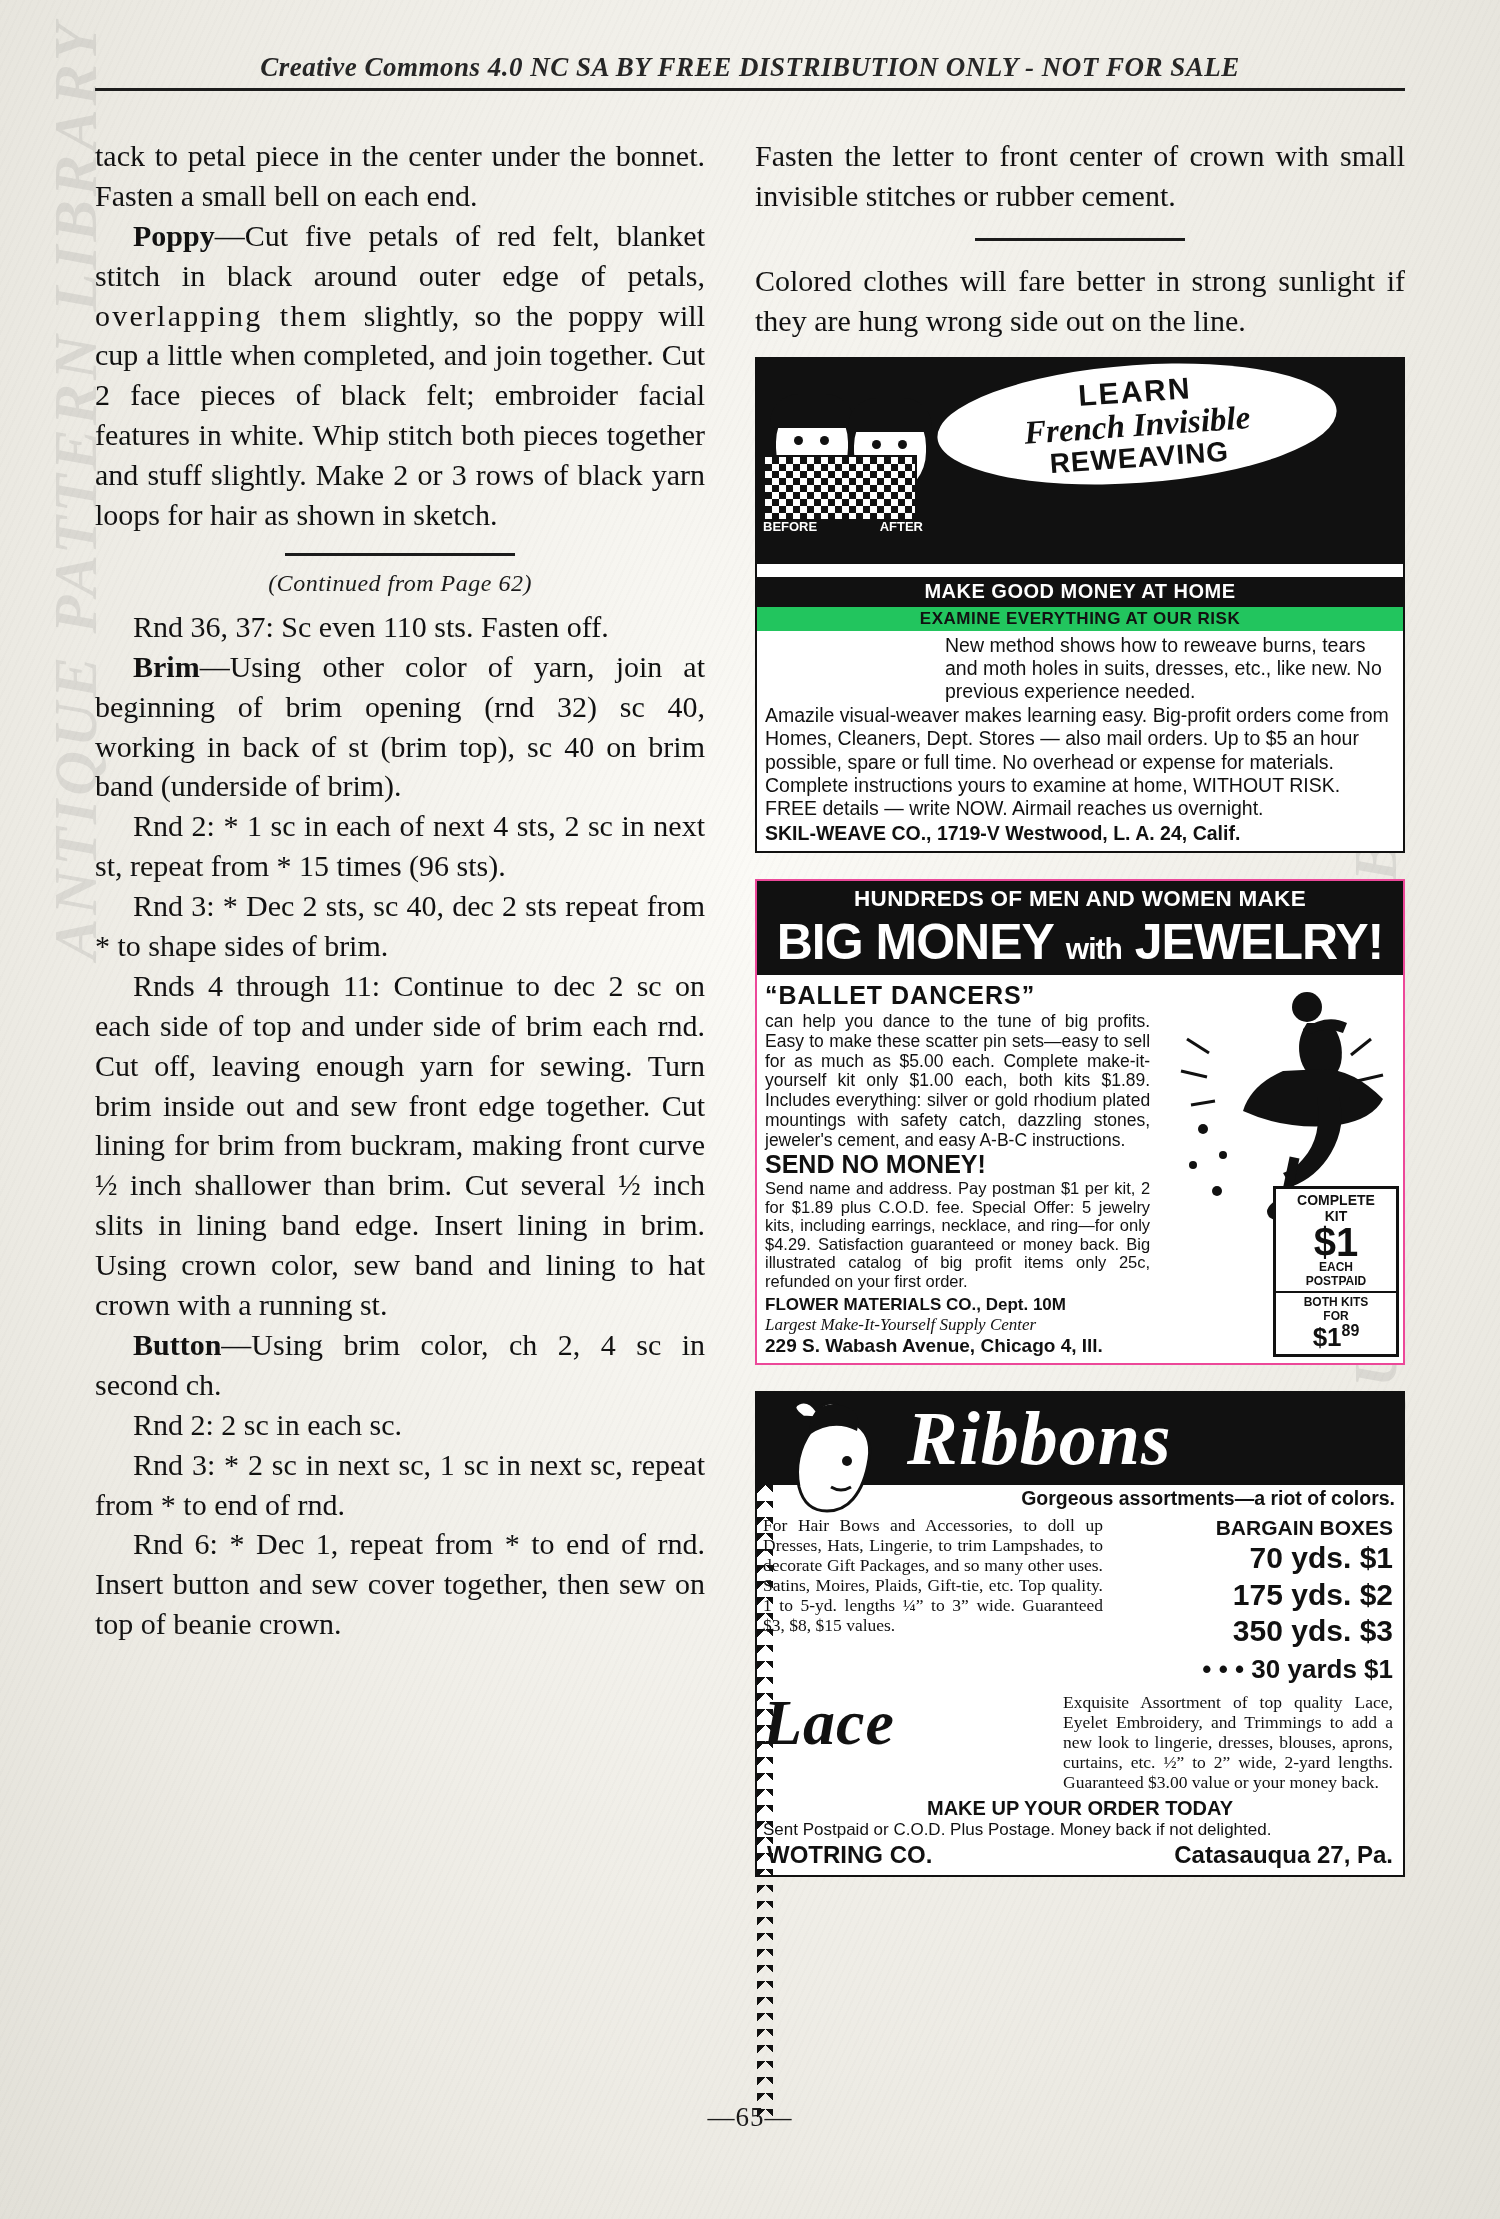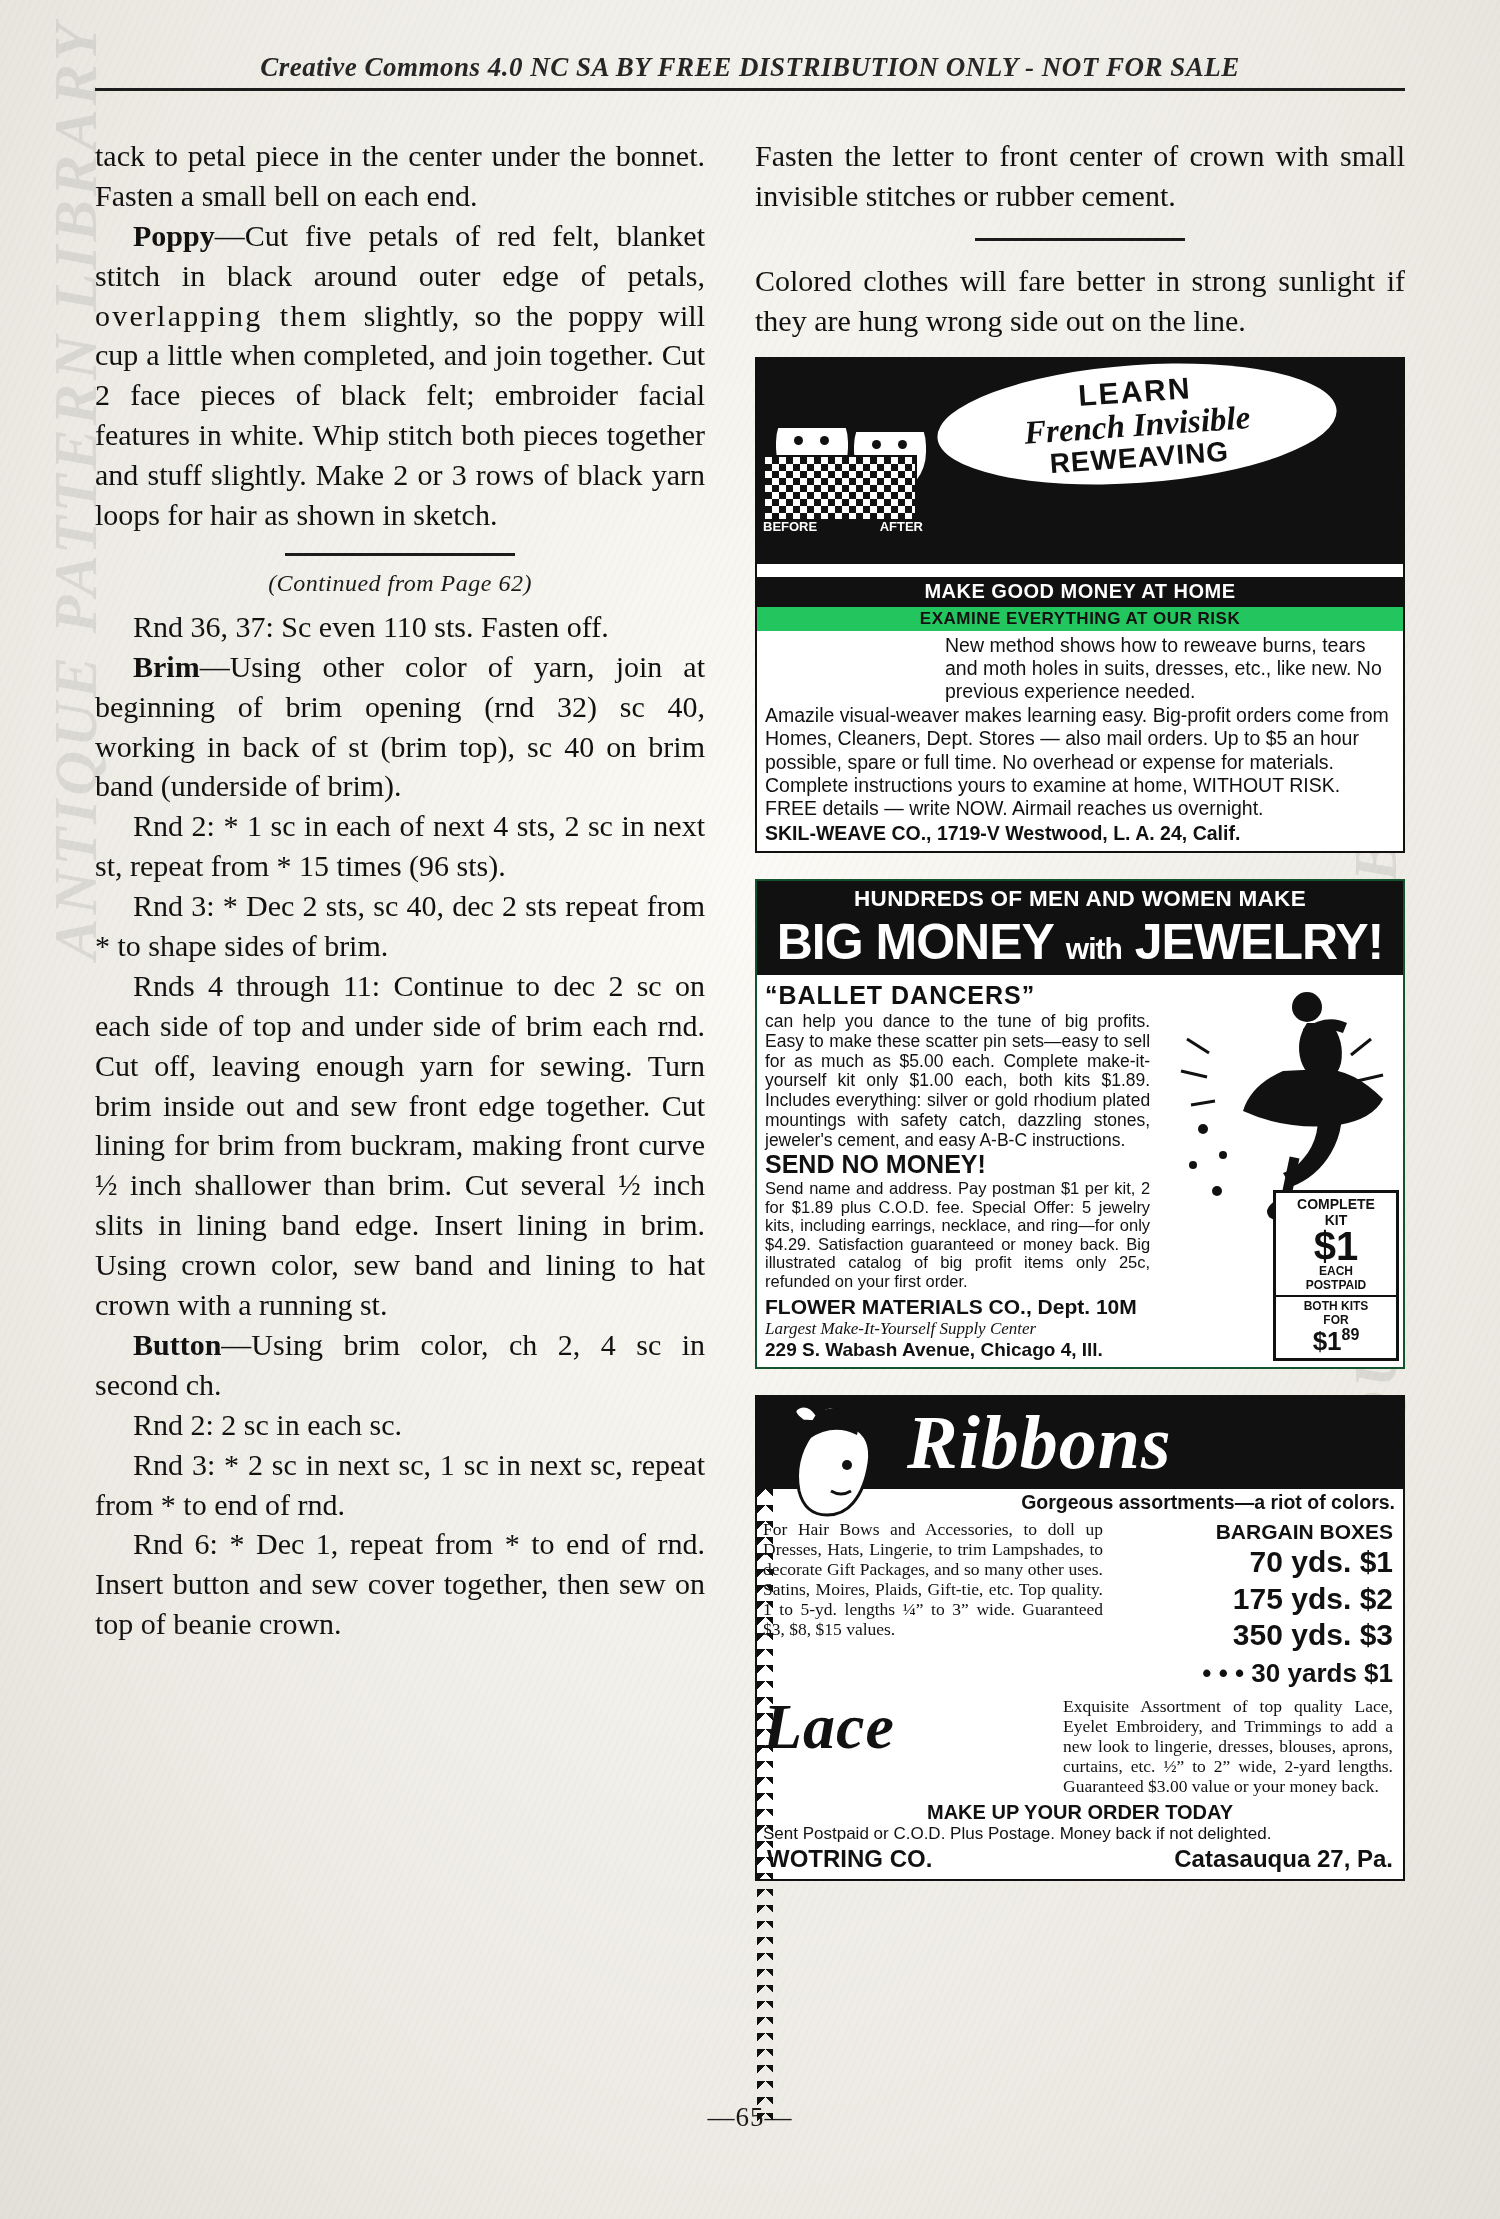--- a/index.html
+++ b/index.html
@@ -147,21 +147,21 @@
   }
   .ad1 .copy{
     font-family:"Liberation Sans",sans-serif;font-size:19.5px;line-height:1.2;
     padding:3px 8px 6px 8px;text-align:left;
   }
   .ad1 .copy .ind{display:block;margin-left:180px;}
   .ad1 .copy b{font-weight:bold;}
   .ad1 .blkwrap{position:relative;}
 
   
-  .ad2{margin-top:26px;border:2px solid #14532d;background:#fff;}
+  .ad2{margin-top:26px;border:2px solid #ec4899;background:#fff;}
   .ad2 .hdr1{
     background:#111;color:#fff;font-family:"Liberation Sans",sans-serif;font-weight:bold;
     font-size:22.5px;text-align:center;padding:5px 0;letter-spacing:0.3px;
   }
   .ad2 .hdr2{
     background:#111;color:#fff;text-align:center;padding:0 0 8px 0;
     font-family:"Liberation Sans",sans-serif;font-weight:bold;
     font-size:50px;letter-spacing:-1px;line-height:1;
   }
   .ad2 .hdr2 .sm{font-size:30px;}
@@ -174,21 +174,21 @@
   }
   .ad2 .p{
     font-family:"Liberation Sans",sans-serif;font-size:17.5px;line-height:1.13;text-align:justify;
   }
   .ad2 .sendno{
     font-family:"Liberation Sans",sans-serif;font-weight:bold;font-size:25px;margin-top:4px;
   }
   .ad2 .p2{
     font-family:"Liberation Sans",sans-serif;font-size:16.5px;line-height:1.12;text-align:justify;
   }
-  .ad2 .co{font-family:"Liberation Sans",sans-serif;font-weight:bold;font-size:21px;margin-top:5px;}
+  .ad2 .co{font-family:"Liberation Sans",sans-serif;font-weight:bold;font-size:17px;margin-top:5px;}
   .ad2 .co2{font-family:"Liberation Serif",serif;font-style:italic;font-size:17px;}
   .ad2 .co3{font-family:"Liberation Sans",sans-serif;font-weight:bold;font-size:19px;}
   .dancer{
     position:absolute;right:6px;top:4px;width:240px;height:250px;
   }
   .kitbox{
     position:absolute;right:4px;bottom:6px;width:120px;border:3px solid #111;background:#fff;
     text-align:center;padding:3px 0 5px 0;
     font-family:"Liberation Sans",sans-serif;
   }

